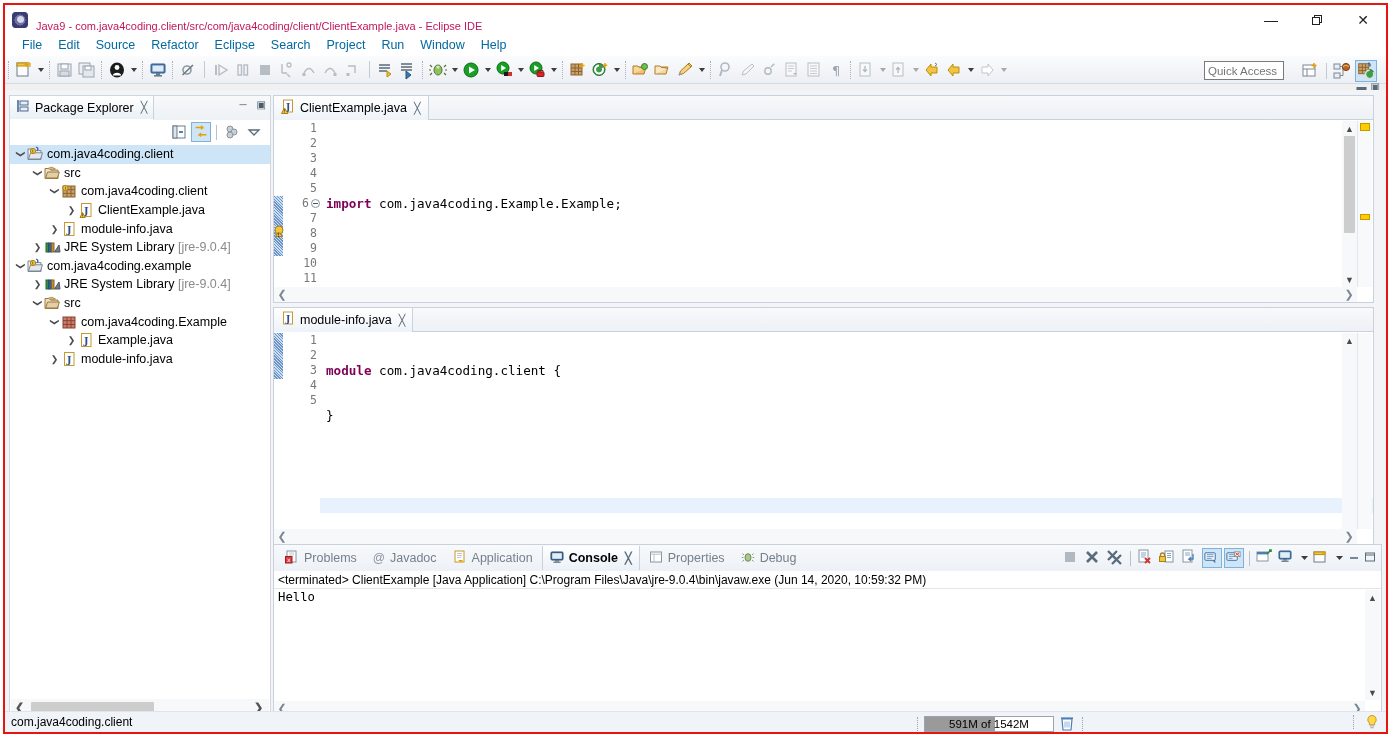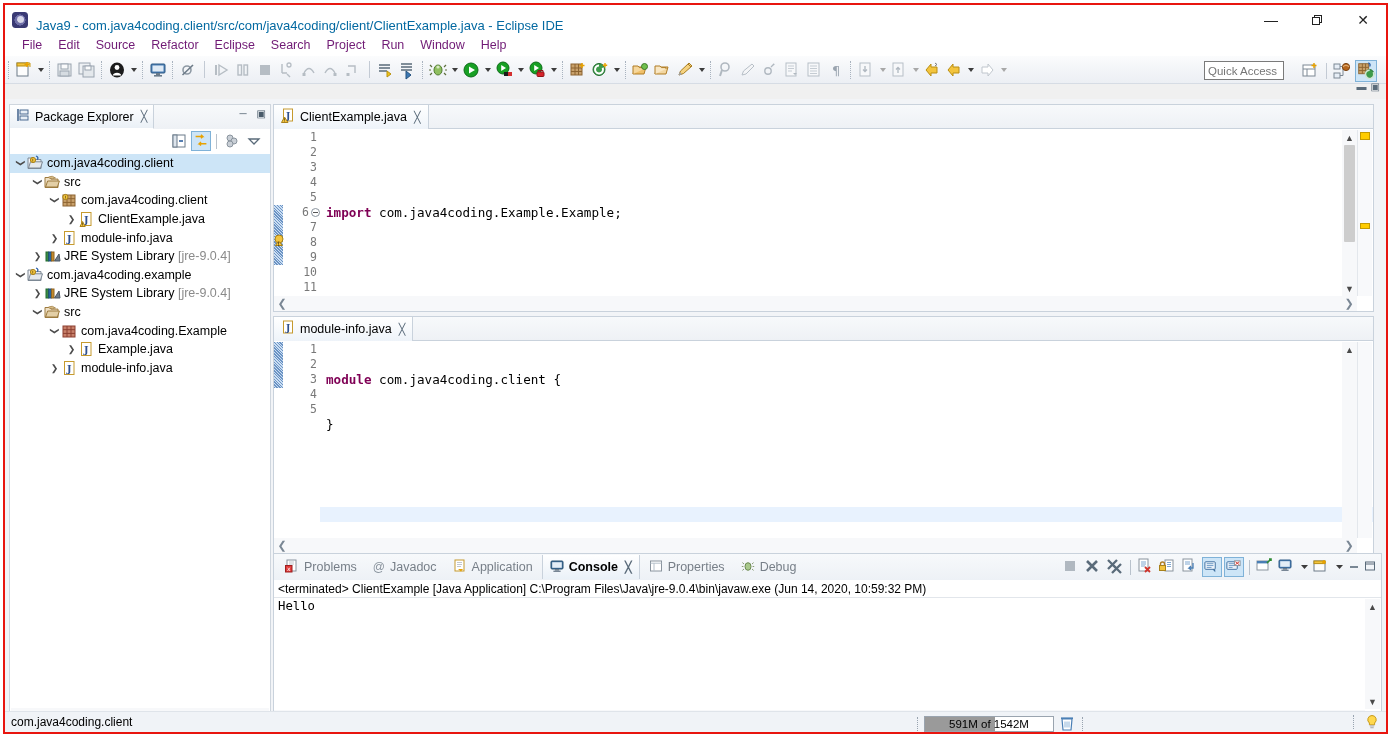--- a/index.html
+++ b/index.html
@@ -42,39 +42,39 @@
     background: radial-gradient(circle at 50% 50%, #2b2b6b 0 30%, #6f6fa8 32% 55%, #3a3a74 57% 100%);
     border: 1px solid #3a3a74;
     position: relative;
   }
   #app-icon::after {
     content: ""; position: absolute; left: 4px; top: 3px;
     width: 7px; height: 7px; border-radius: 50%;
     background: #d8d8ea;
   }
   #title-text {
-    font-size: 13px; color: #0369a1; white-space: nowrap; margin-top: 12px;
+    font-size: 11px; color: #be185d; white-space: nowrap; margin-top: 12px;
   }
   .wbtn {
     width: 46px; height: 29px;
     display: flex; align-items: center; justify-content: center;
     font-size: 14px; color: #222; background: #ffffff;
   }
   #winbtns { position: absolute; right: 0; top: 0; display: flex; }
 
   
   #menubar {
     position: absolute; left: 0; top: 29px;
     width: 1381px; height: 22px;
     background: #ffffff;
     display: flex; align-items: center;
     padding-left: 9px;
   }
   .menu-item {
-    font-size: 12.5px; color: #701a75;
+    font-size: 12.5px; color: #0369a1;
     padding: 2px 8px;
     white-space: nowrap;
   }
 
   
   #toolbar {
     position: absolute; left: 0; top: 51px;
     width: 1381px; height: 28px;
     background: linear-gradient(to bottom, #fbfcfd 0%, #f3f5f8 50%, #eceff4 100%);
     border-bottom: 1px solid #d6dce4;
@@ -125,21 +125,21 @@
     background: #cde5f7; border: 1px solid #7fb2d8;
   }
   #persp-minmax {
     position: absolute; right: 6px; top: 78px;
     display: flex; gap: 4px;
   }
   .mm-glyph { font-size: 10px; color: #5a6b7a; line-height: 8px; }
 
   
   #main {
-    position: absolute; left: 0; top: 94px;
+    position: absolute; left: 0; top: 85px;
     width: 1381px; height: 627px;
     background: #f2f4f7;
   }
 
   
   #pkg-view {
     position: absolute; left: 4px; top: 5px;
     width: 262px; height: 622px;
     background: #ffffff;
     border: 1px solid #cfd6de;

